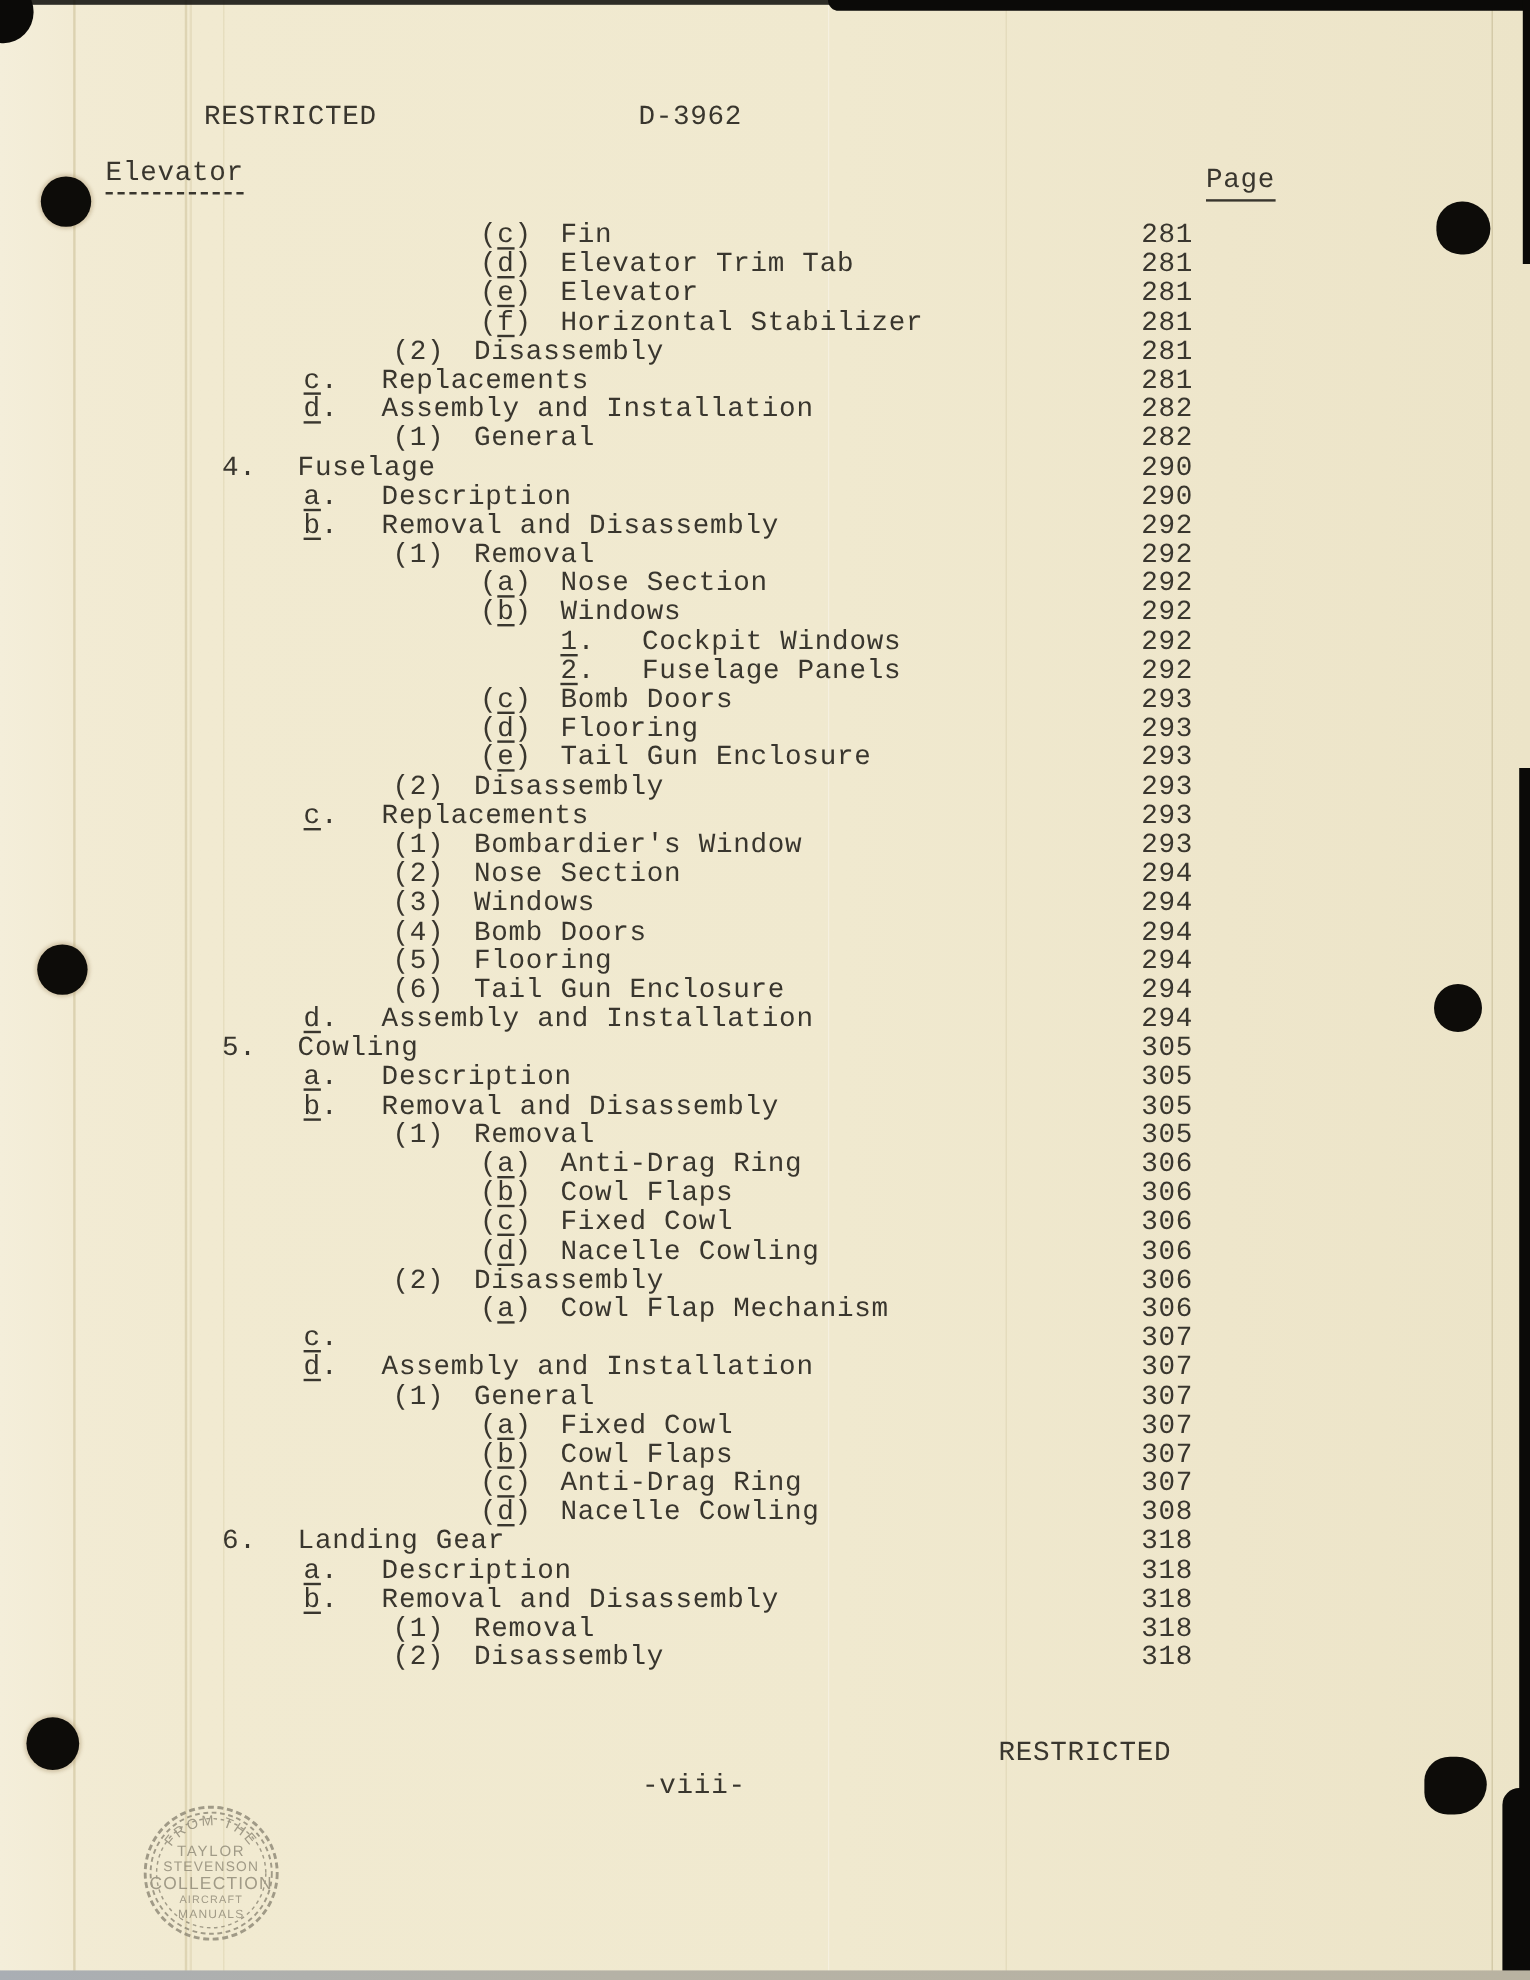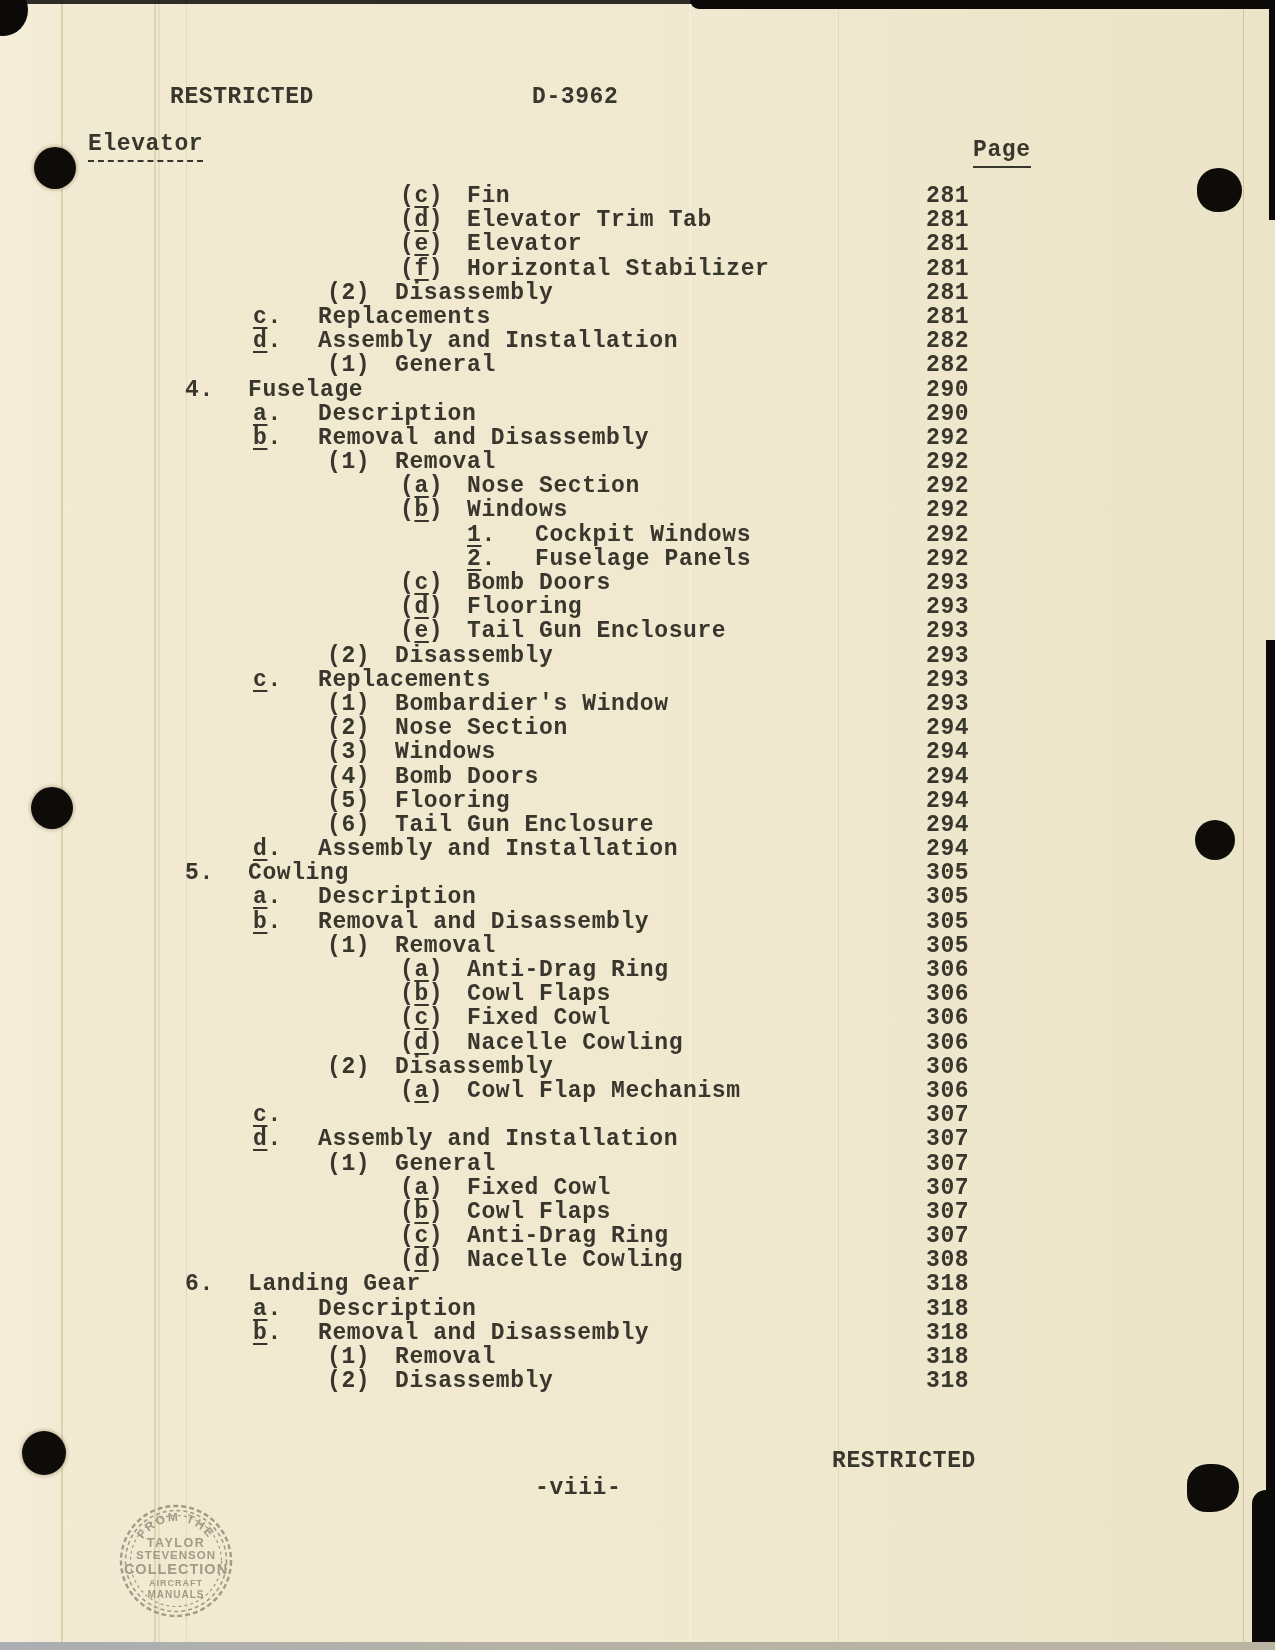--- a/index.html
+++ b/index.html
@@ -1,19 +1,19 @@
 <!DOCTYPE html>
 <html><head>
 <meta charset="utf-8">
 <style>
   html,body{margin:0;padding:0;}
   body{width:1275px;height:1650px;overflow:hidden;background:#111;}
   #scan{position:relative;width:1275px;height:1650px;
         background:linear-gradient(90deg,#f4eeda 0,#f2ebd4 60px,#f1ead1 160px,#f0e9cf 55%,#eee6cb 80%,#ece4c8 100%);
-        font-family:"Liberation Mono","DejaVu Sans Mono",monospace;color:#39362e;font-weight:bold;}
+        font-family:"Liberation Mono","DejaVu Sans Mono",monospace;color:#39362e;}
   
   .vline{position:absolute;top:0;bottom:0;width:2px;pointer-events:none;}
   .v1{left:61px;background:rgba(180,162,110,.35);}
   .v2{left:154px;background:rgba(180,162,110,.30);box-shadow:4px 0 0 rgba(200,185,140,.25);}
   .v3{left:186px;width:1px;background:rgba(190,175,125,.25);}
   .v4{left:690px;width:1px;background:rgba(255,255,255,.35);}
   .v5{left:838px;width:1px;background:rgba(185,170,125,.22);}
   .v6{left:1243px;width:1px;background:rgba(170,155,110,.45);}
   
   .edge{position:absolute;background:#0b0a08;pointer-events:none;}
@@ -30,33 +30,33 @@
   .hole.h2{left:31px;top:787px;width:42px;height:42px;}
   .hole.h3{left:22px;top:1431px;width:44px;height:44px;}
   .hole.h4{left:1197px;top:168px;width:45px;height:44px;border-radius:48% 52% 50% 46%;box-shadow:none;}
   .hole.h5{left:1195px;top:820px;width:40px;height:40px;box-shadow:none;}
   .hole.h6{left:1187px;top:1464px;width:52px;height:48px;border-radius:46% 54% 58% 42%;box-shadow:none;}
   
   .typed{position:absolute;font-size:23px;letter-spacing:.6px;line-height:1;white-space:pre;}
   #hdr-restricted{left:170px;top:86px;}
   #hdr-docnum{left:532px;top:86px;}
   #hdr-section{left:88px;top:133px;border-bottom:2px dashed #39362e;padding-bottom:4px;}
-  #hdr-page{left:973px;top:139px;border-bottom:2px solid #39362e;padding-bottom:4px;text-align:right;}
+  #hdr-page{left:1005px;top:139px;border-bottom:2px solid #39362e;padding-bottom:4px;text-align:right;}
   #ftr-restricted{left:832px;top:1450px;}
   #ftr-folio{left:535px;top:1477px;}
   
   #toc{position:absolute;left:0;top:184px;width:1275px;}
   .toc-row{position:relative;height:24.2px;}
   .toc-label,.toc-text,.toc-page{position:absolute;top:0;font-size:23px;letter-spacing:.6px;line-height:24.2px;white-space:pre;}
   .toc-label.lv0{left:185px;} .toc-text.lv0{left:248px;}
   .toc-label.lv1{left:253px;} .toc-text.lv1{left:318px;}
   .toc-label.lv2{left:327px;} .toc-text.lv2{left:395px;}
   .toc-label.lv3{left:400px;} .toc-text.lv3{left:467px;}
   .toc-label.lv4{left:467px;} .toc-text.lv4{left:535px;}
-  .toc-page{left:926px;}
+  .toc-page{left:951px;}
   .ul{text-decoration:underline;text-decoration-thickness:2px;text-underline-offset:4px;}
   
   #stamp{position:absolute;left:111px;top:1496px;width:130px;height:130px;opacity:.8;}
   #stamp text{font-family:"Liberation Sans","DejaVu Sans",sans-serif;fill:#8d8775;}
   #stamp circle{fill:none;stroke:#8d8775;}
 </style>
 </head>
 <body>
 
 <div id="scan">

